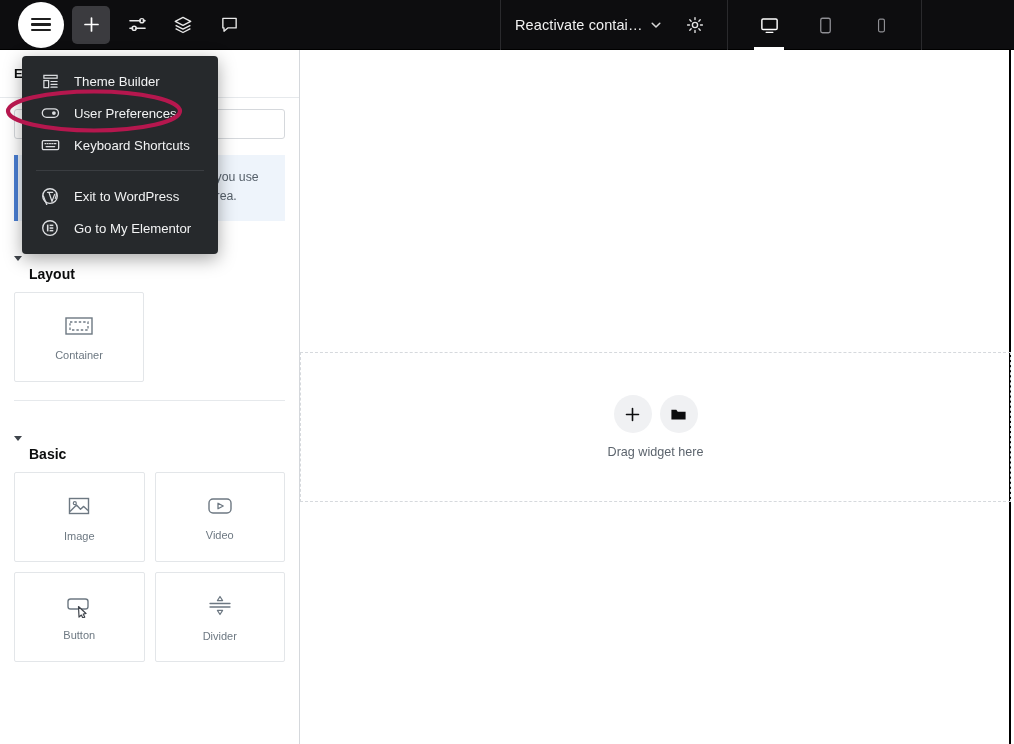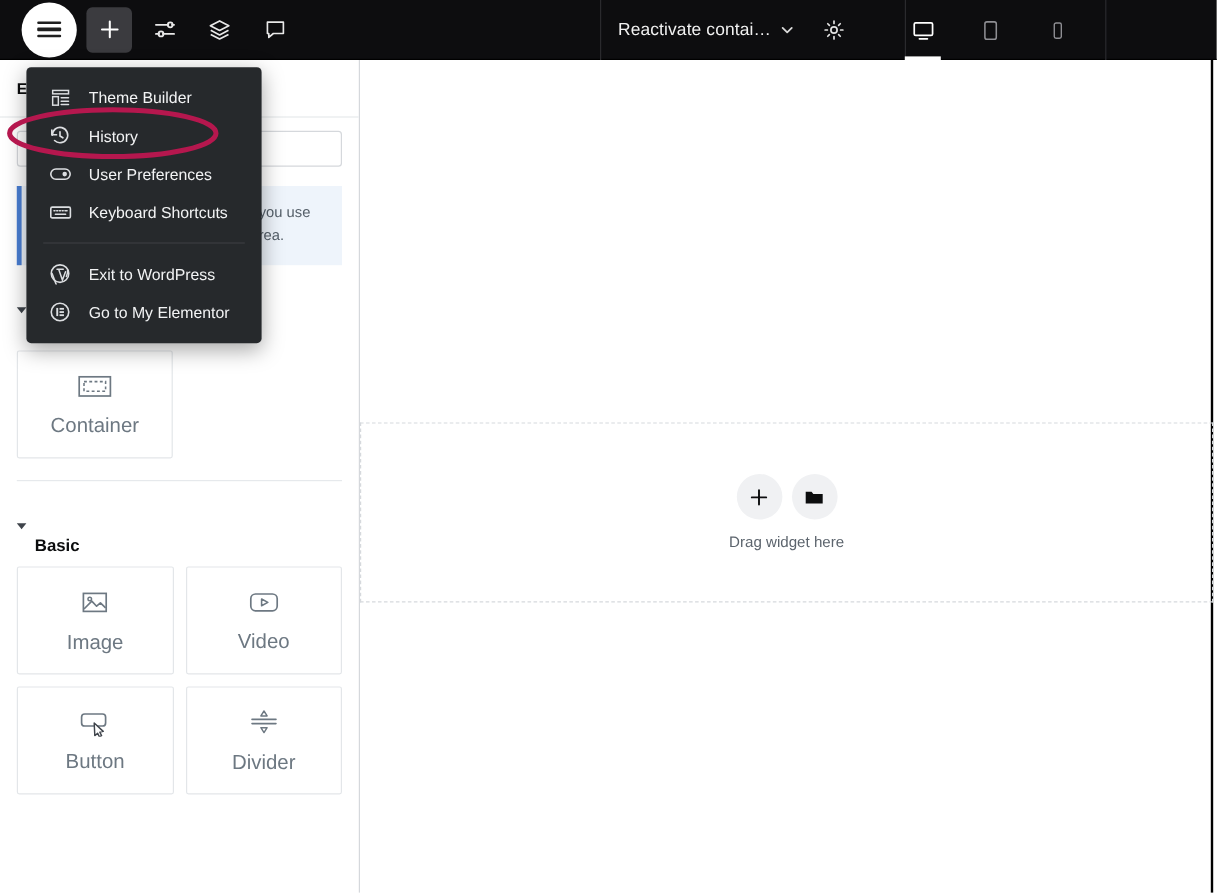--- a/index.html
+++ b/index.html
@@ -28,21 +28,21 @@
     width:38px; height:38px; border-radius:5px; display:flex;
     align-items:center; justify-content:center; cursor:pointer; color:#e8e8e8;
   }
   .tb-icon.active{ background:#3b3b3f; }
   .tb-icon svg{ display:block; }
 
   .tb-center{
     position:absolute; left:500px; top:0; height:50px;
     display:flex; align-items:center; gap:0;
     border-left:1px solid #2a2a2d; border-right:1px solid #2a2a2d;
-    width:255px; padding-left:14px;
+    width:228px; padding-left:14px;
   }
   .doc-title{
     color:#f1f1f1; font-size:14.5px; letter-spacing:.1px;
     white-space:nowrap; max-width:130px; overflow:hidden;
   }
   .chev{ margin-left:6px; color:#d8d8d8; display:flex; align-items:center; cursor:pointer; }
   .gear{ margin-left:22px; color:#e2e2e2; display:flex; align-items:center; cursor:pointer; }
 
   .tb-devices{
     position:absolute; left:729px; top:0; height:50px;
@@ -96,21 +96,21 @@
     border-top:5.5px solid #3f444b;
   }
   .sec-head .sec-title{ font-size:14px; font-weight:bold; color:#0c0d0e;margin-top:32px; }
 
   .wgrid{ display:grid; grid-template-columns:1fr 1fr; gap:10px; padding:0 14px 14px 14px; }
   .wcard{
     height:90px; border:1px solid #e3e6e9; background:#fff; border-radius:2px;
     display:flex; flex-direction:column; align-items:center; justify-content:center;
     gap:11px; cursor:grab; color:#6d7882;
   }
-  .wcard .wlabel{ font-size:17px; color:#6d7882; }
+  .wcard .wlabel{ font-size:11px; color:#6d7882; }
   .wcard.full{ grid-column:1 / -1; width:130px; }
   .sec-divider{ height:1px; background:#e6e9ec; margin:4px 14px 0 14px; }
 
   
   #canvas{
     position:absolute; left:300px; top:50px; width:711px; height:694px;
     background:#ffffff; border-right:2px solid #000;
   }
   .dropzone{
     position:absolute; left:0px; top:302px; width:711px; height:150px;
@@ -330,30 +330,20 @@
     <span class="micon">
       <svg width="17" height="17" viewBox="0 0 18 18">
         <rect x="2" y="2.5" width="14" height="3" stroke="#dcdee1" stroke-width="1.3" fill="none"></rect>
         <rect x="2" y="8" width="5" height="7.5" stroke="#dcdee1" stroke-width="1.3" fill="none"></rect>
         <path d="M9.5 9h6.5M9.5 12h6.5M9.5 15h6.5" stroke="#dcdee1" stroke-width="1.3" stroke-linecap="round"></path>
       </svg>
     </span>
     <span class="mlabel">Theme Builder</span>
   </div>
 
-  <div class="mitem">
-    <span class="micon">
-      <svg width="18" height="18" viewBox="0 0 18 18">
-        <path d="M2.6 8.6a6.4 6.4 0 1 1 1.9 4.5" stroke="#dcdee1" stroke-width="1.4" fill="none" stroke-linecap="round"></path>
-        <path d="M2.2 4.4v3.9h3.9" stroke="#dcdee1" stroke-width="1.4" fill="none" stroke-linecap="round" stroke-linejoin="round"></path>
-        <path d="M9 5.8v3.5l2.4 1.5" stroke="#dcdee1" stroke-width="1.4" fill="none" stroke-linecap="round"></path>
-      </svg>
-    </span>
-    <span class="mlabel">History</span>
-  </div>
 
   <div class="mitem">
     <span class="micon">
       <svg width="19" height="14" viewBox="0 0 20 14">
         <rect x="1.4" y="2.6" width="17" height="9" rx="4.5" stroke="#dcdee1" stroke-width="1.4" fill="none"></rect>
         <circle cx="13.6" cy="7.1" r="2" fill="#dcdee1"></circle>
       </svg>
     </span>
     <span class="mlabel">User Preferences</span>
   </div>

